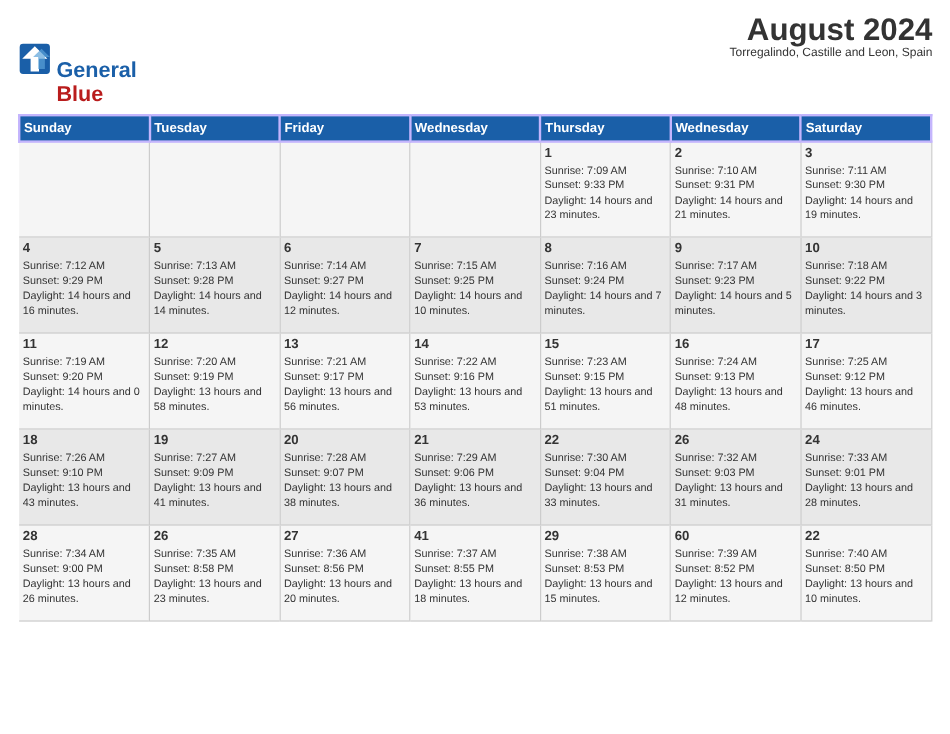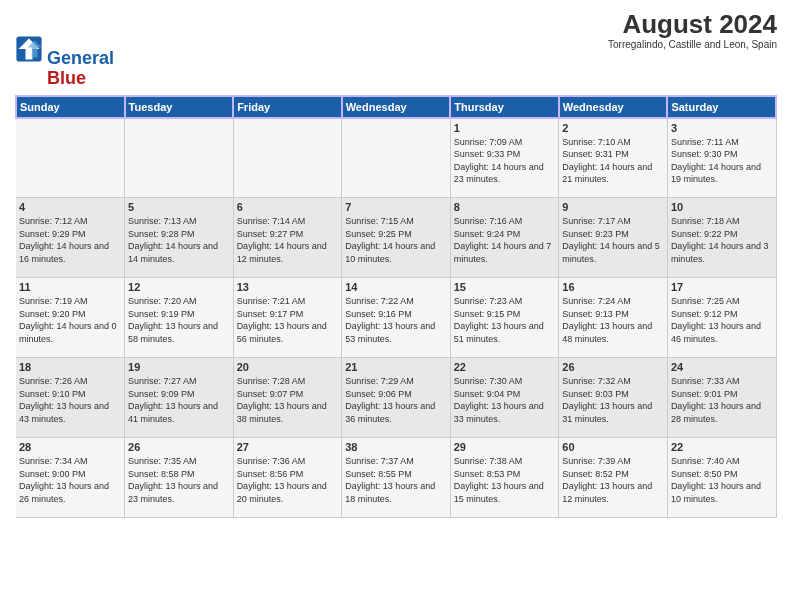--- a/index.html
+++ b/index.html
@@ -301,21 +301,21 @@
             Sunrise: 7:35 AM<br>Sunset: 8:58 PM<br>Daylight: 13 hours and 23 minutes.
           </div>
           </td>
           <td>
             <div class="day-num">27</div>
           <div class="day-info">
             Sunrise: 7:36 AM<br>Sunset: 8:56 PM<br>Daylight: 13 hours and 20 minutes.
           </div>
           </td>
           <td>
-            <div class="day-num">38</div>
+            <div class="day-num">41</div>
           <div class="day-info">
             Sunrise: 7:37 AM<br>Sunset: 8:55 PM<br>Daylight: 13 hours and 18 minutes.
           </div>
           </td>
           <td>
             <div class="day-num">29</div>
           <div class="day-info">
             Sunrise: 7:38 AM<br>Sunset: 8:53 PM<br>Daylight: 13 hours and 15 minutes.
           </div>
           </td>

